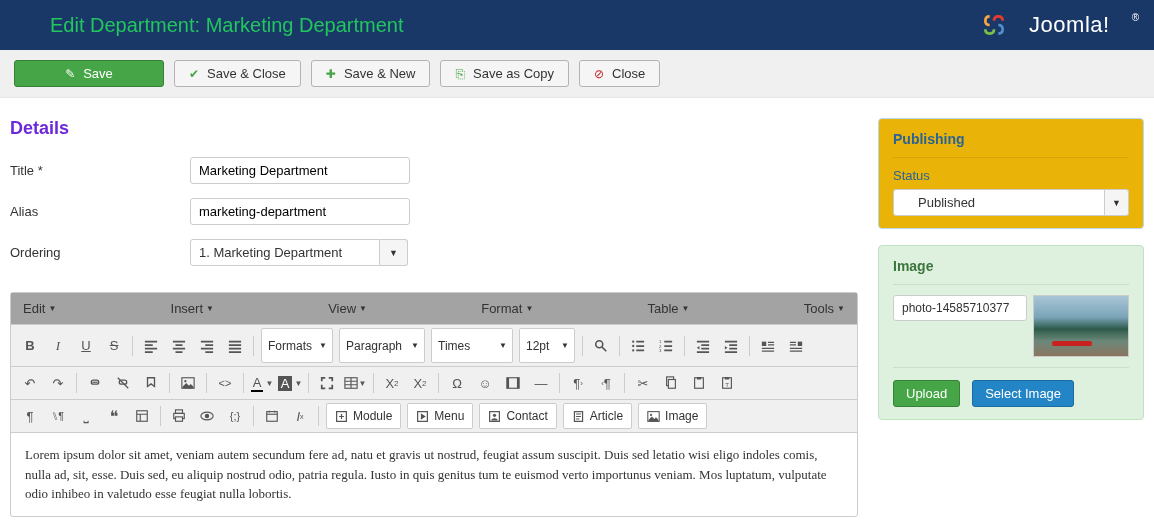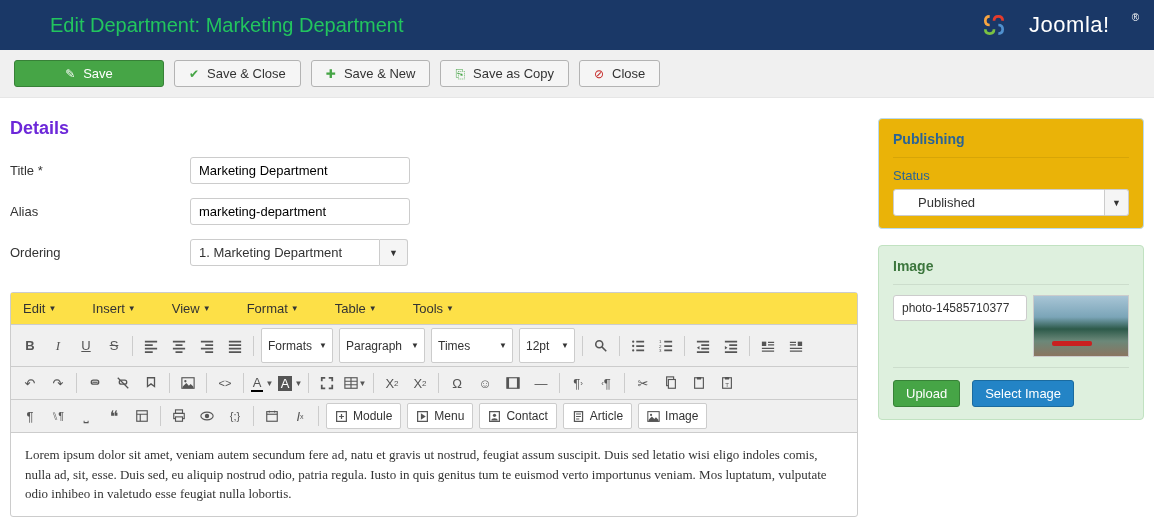--- a/index.html
+++ b/index.html
@@ -19,21 +19,21 @@
 .right-col { width: 266px; display: flex; flex-direction: column; gap: 16px; }
 h2.section { font-size: 18px; font-weight: 700; color: #6d28d9; margin-bottom: 18px; }
 .form-row { display: flex; align-items: center; margin-bottom: 14px; }
 .form-row label { width: 180px; font-size: 13px; color: #333; }
 .form-row input[type="text"] { width: 220px; padding: 5px 8px; border: 1px solid #ccc; border-radius: 3px; font-size: 13px; }
 .select-wrap { display: flex; }
 .select-wrap .sel-text { width: 190px; padding: 5px 8px; border: 1px solid #ccc; border-radius: 3px 0 0 3px; font-size: 13px; background: #fff; }
 .select-wrap .sel-caret { width: 28px; border: 1px solid #ccc; border-left: 0; border-radius: 0 3px 3px 0; background: #f5f5f5; display: flex; align-items: center; justify-content: center; font-size: 9px; color: #333; cursor: pointer; }
 .desc-section { margin-top: 26px; }
 .editor-box { border: 1px solid #ccc; border-radius: 3px; }
-.menubar { background: #fde047; border-bottom: 1px solid #ccc; padding: 4px 6px; display: flex; gap: 24px; }
+.menubar { background: #a3a3a3; border-bottom: 1px solid #ccc; padding: 4px 6px; display: flex; gap: 12px; justify-content: space-between; }
 .menubar-item { padding: 4px 6px; font-size: 13px; cursor: pointer; display: flex; align-items: center; gap: 3px; }
 .menubar-item .caret { font-size: 8px; }
 .tb { background: #f0f0f0; border-bottom: 1px solid #ccc; padding: 3px 6px; display: flex; flex-wrap: nowrap; align-items: center; gap: 2px; }
 .tb-btn { width: 26px; height: 26px; display: inline-flex; align-items: center; justify-content: center; font-size: 13px; cursor: pointer; color: #555; position: relative; border-radius: 2px; }
 .tb-btn svg { width: 14px; height: 14px; fill: #555; }
 .tb-sep { width: 1px; height: 20px; background: #ccc; margin: 0 3px; }
 .tb-select { height: 35px; border: 1px solid #ccc; background: #fff; padding: 0 18px 0 6px; font-size: 12px; display: inline-flex; align-items: center; position: relative; cursor: pointer; border-radius: 2px; margin: 0 2px; }
 .tb-select .caret { position: absolute; right: 5px; font-size: 8px; }
 .tb-select.w-formats { width: 72px; }
 .tb-select.w-para { width: 86px; }

